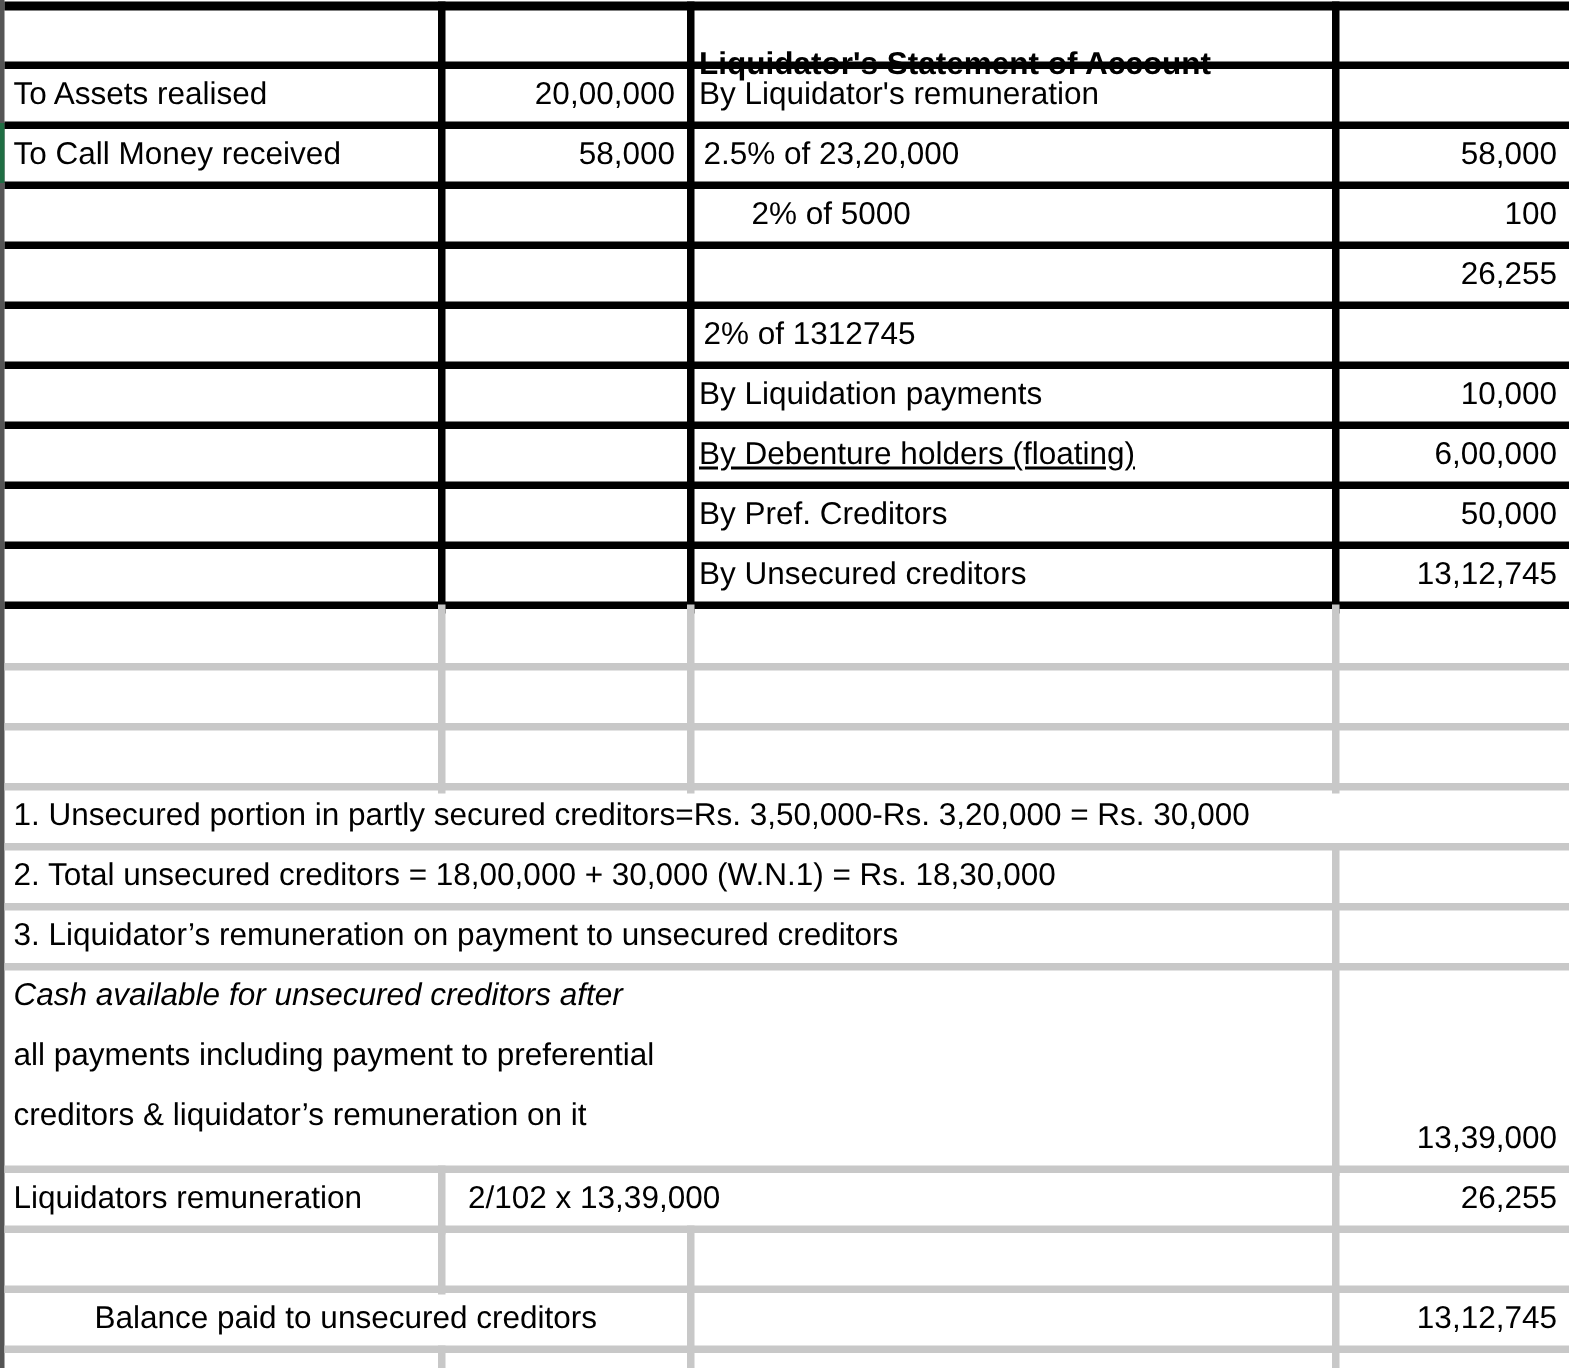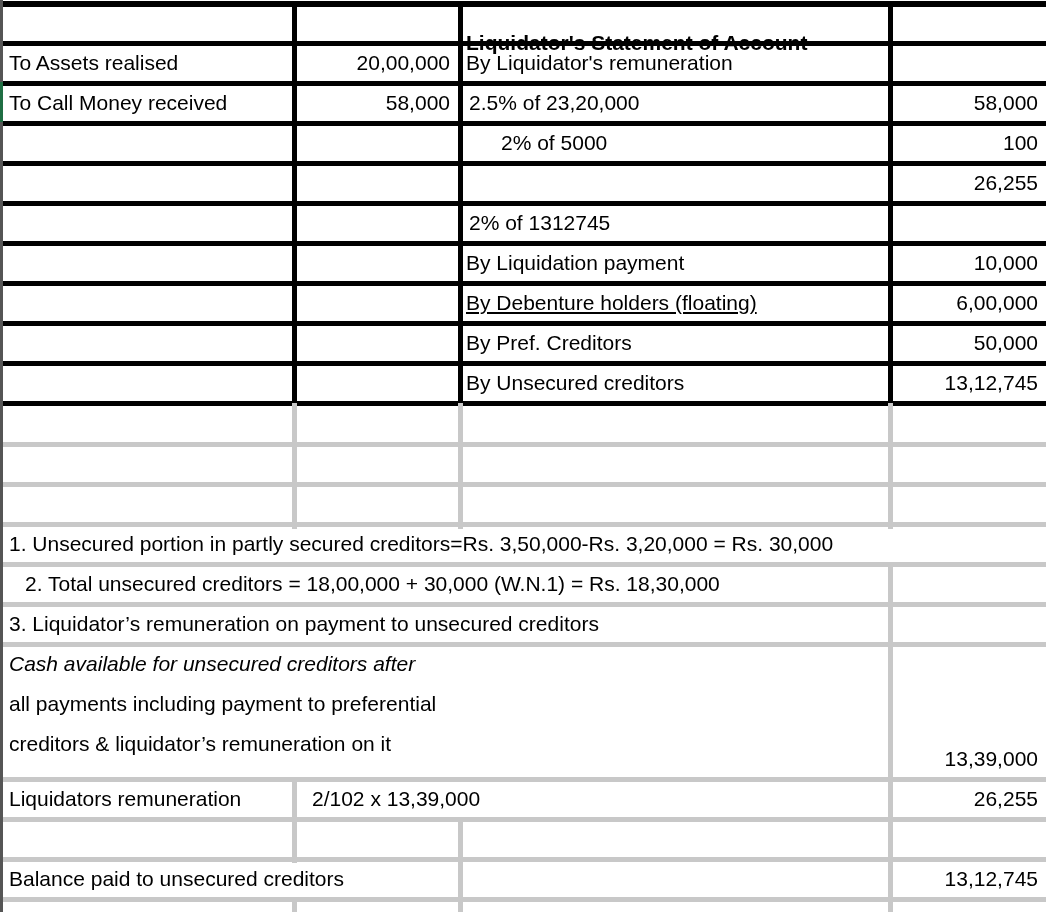--- a/index.html
+++ b/index.html
@@ -73,42 +73,42 @@
   <div class="cell num" style="left:294px;top:83px;width:164px;height:40px;">58,000</div>
   <div class="cell" style="left:463px;top:83px;width:425px;height:40px;">2.5% of 23,20,000</div>
   <div class="cell num" style="left:890px;top:83px;width:156px;height:40px;">58,000</div>
 
   <div class="cell" style="left:463px;top:123px;width:425px;height:40px;padding-left:38px;">2% of 5000</div>
   <div class="cell num" style="left:890px;top:123px;width:156px;height:40px;">100</div>
 
   <div class="cell" style="left:463px;top:163px;width:425px;height:40px;margin-top:40px;">2% of 1312745</div>
   <div class="cell num" style="left:890px;top:163px;width:156px;height:40px;">26,255</div>
 
-  <div class="cell" style="left:460px;top:243px;width:428px;height:40px;">By Liquidation payment</div>
+  <div class="cell" style="left:460px;top:243px;width:428px;height:40px;">By Liquidation payments</div>
   <div class="cell num" style="left:890px;top:243px;width:156px;height:40px;">10,000</div>
 
   <div class="cell" style="left:460px;top:283px;width:428px;height:40px;text-decoration:underline;">By Debenture holders (floating)</div>
   <div class="cell num" style="left:890px;top:283px;width:156px;height:40px;">6,00,000</div>
 
   <div class="cell" style="left:460px;top:323px;width:428px;height:40px;">By Pref. Creditors</div>
   <div class="cell num" style="left:890px;top:323px;width:156px;height:40px;">50,000</div>
 
   <div class="cell" style="left:460px;top:363px;width:428px;height:40px;">By Unsecured creditors</div>
   <div class="cell num" style="left:890px;top:363px;width:156px;height:40px;">13,12,745</div>
 
   <div class="cell" style="left:3px;top:524px;width:1040px;height:40px;">1. Unsecured portion in partly secured creditors=Rs. 3,50,000-Rs. 3,20,000 = Rs. 30,000</div>
-  <div class="cell" style="left:3px;top:564px;width:885px;height:40px;margin-left:16px;">2. Total unsecured creditors = 18,00,000 + 30,000 (W.N.1) = Rs. 18,30,000</div>
+  <div class="cell" style="left:3px;top:564px;width:885px;height:40px;">2. Total unsecured creditors = 18,00,000 + 30,000 (W.N.1) = Rs. 18,30,000</div>
   <div class="cell" style="left:3px;top:604px;width:885px;height:40px;">3. Liquidator’s remuneration on payment to unsecured creditors</div>
 
   <div style="position:absolute;left:3px;top:644px;width:885px;height:134px;">
     <div class="cell" style="left:0;top:0;width:885px;height:40px;font-style:italic;">Cash available for unsecured creditors after</div>
     <div class="cell" style="left:0;top:40px;width:885px;height:40px;">all payments including payment to preferential</div>
     <div class="cell" style="left:0;top:80px;width:885px;height:40px;">creditors &amp; liquidator’s remuneration on it</div>
   </div>
   <div class="cell num" style="left:890px;top:739px;width:156px;height:40px;">13,39,000</div>
 
   <div class="cell" style="left:3px;top:779px;width:261px;height:40px;">Liquidators remuneration</div>
   <div class="cell" style="left:312px;top:779px;width:400px;height:40px;padding-left:0;">2/102 x 13,39,000</div>
   <div class="cell num" style="left:890px;top:779px;width:156px;height:40px;">26,255</div>
 
-  <div class="cell" style="left:3px;top:859px;width:455px;height:40px;">Balance paid to unsecured creditors</div>
+  <div class="cell" style="left:3px;top:859px;width:455px;height:40px;text-align:center;">Balance paid to unsecured creditors</div>
   <div class="cell num" style="left:890px;top:859px;width:156px;height:40px;">13,12,745</div>
 </div>
 
 </body></html>

